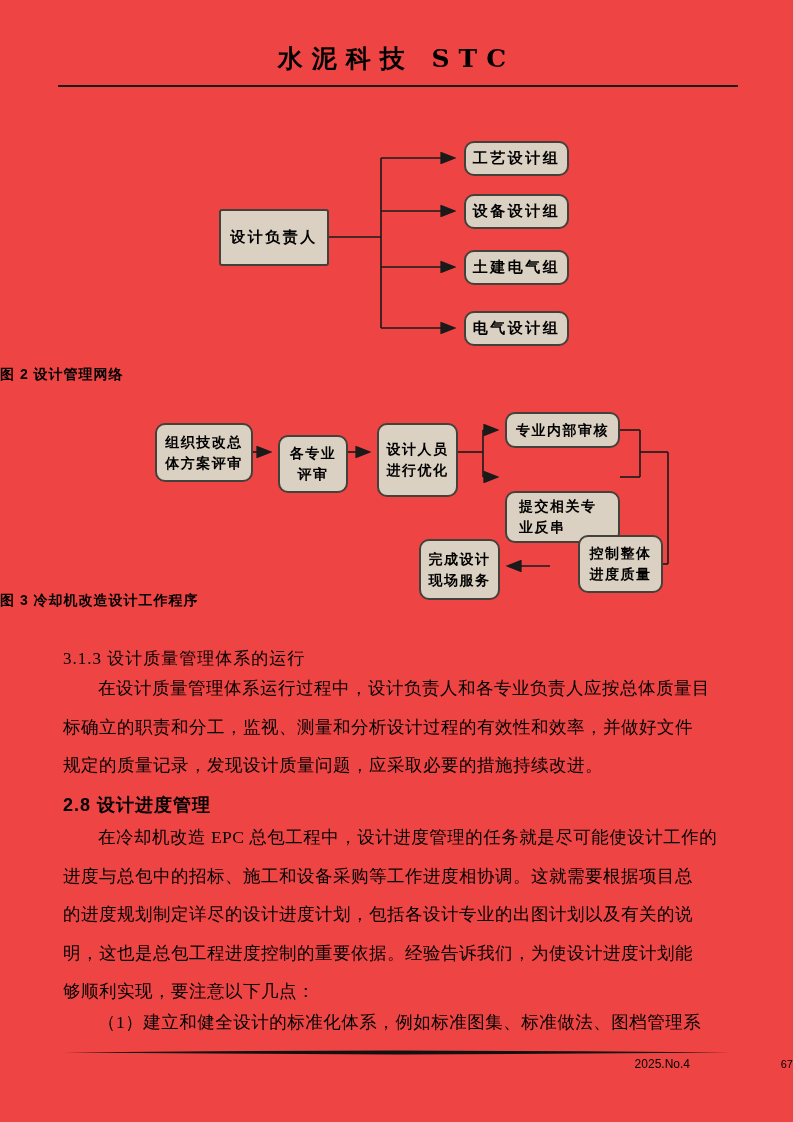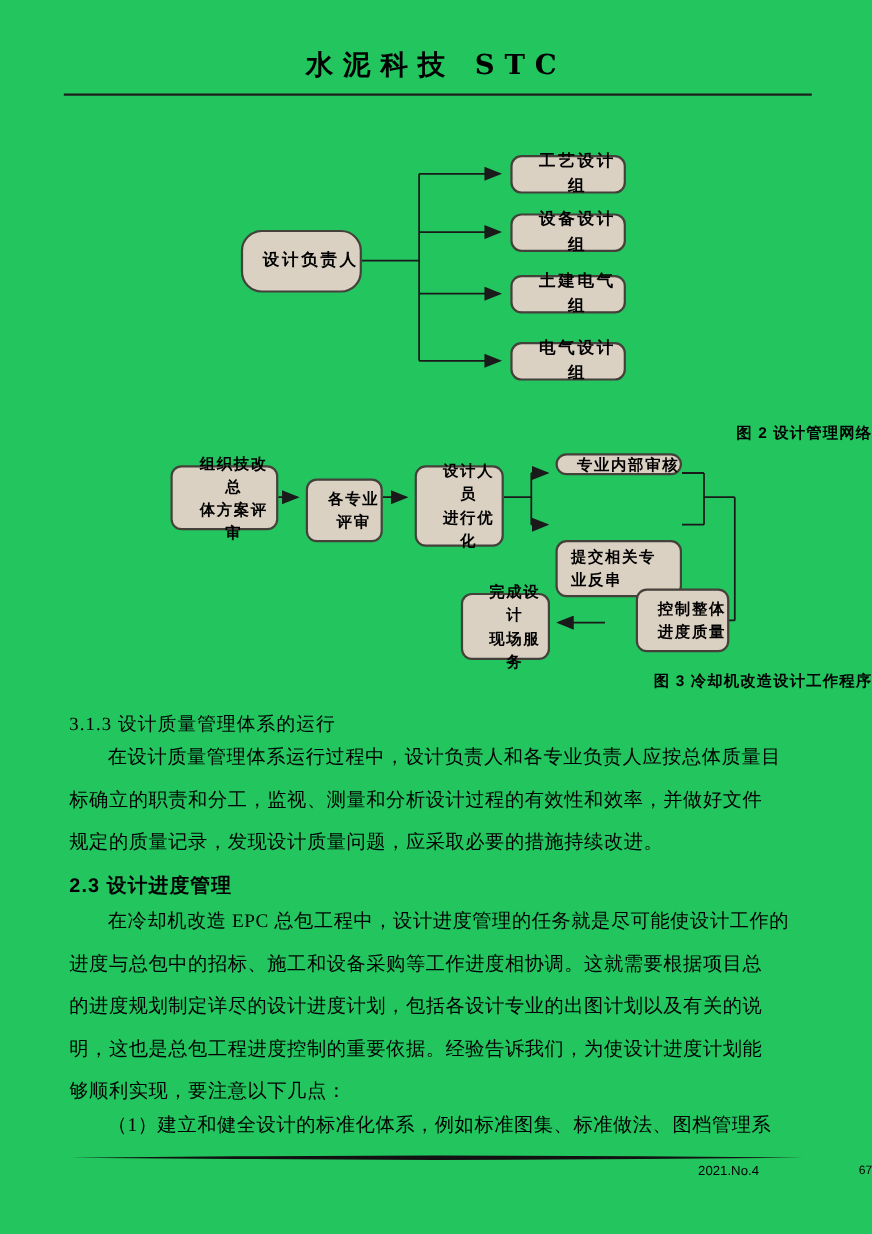--- a/index.html
+++ b/index.html
@@ -1,19 +1,19 @@
 <!DOCTYPE html>
 <html style="--box-fill: #dbd1c3; --box-border: #44403a;"><head>
 <meta charset="utf-8">
 <style>
   * { margin:0; padding:0; box-sizing:border-box; }
   html,body { background:#9e9e9e; }
   .page {
     position:relative; width:793px; height:1122px; margin:0 auto;
-    background:#22c55e; overflow:hidden;
+    background:#ef4444; overflow:hidden;
     font-family:"Liberation Serif","DejaVu Serif",serif; color:#000;
   }
   
   .journal-title {
     position:absolute; top:42px; left:0; width:100%;
     text-align:center; font-size:25px; font-weight:bold;
     letter-spacing:9px; font-family:"DejaVu Serif","Liberation Serif",serif;
   }
   .header-rule {
     position:absolute; left:58px; top:85px; width:680px; height:2px;
@@ -23,46 +23,46 @@
   .fig { position:absolute; }
   .fig svg { position:absolute; left:0; top:0; }
   .fc-box {
     position:absolute;
     background:var(--box-fill,#dbd1c3);
     border:2px solid var(--box-border,#44403a);
     border-radius:10px;
     display:flex; align-items:center; justify-content:center;
     font-family:"Liberation Sans","DejaVu Sans",sans-serif;
     font-weight:bold; color:#000;
-    white-space:pre-line; text-align:center; line-height:1.5;padding-left:17px;
+    white-space:pre-line; text-align:center; line-height:1.5;
   }
   .fc-box.align-left { justify-content:flex-start; text-align:left; padding-left:12px;margin-top:38px; }
   
   .fig2 { left:180px; top:130px; width:420px; height:232px; }
   .fig2 .fc-box { font-size:15px; letter-spacing:2.5px; }
-  .fig2 .root { left:39px; top:79px; width:110px; height:57px; border-radius:19px; }
+  .fig2 .root { left:39px; top:79px; width:110px; height:57px; border-radius:3px; }
   .fig2 .g0 { left:284px; top:11px;  width:105px; height:35px; }
   .fig2 .g1 { left:284px; top:64px;  width:105px; height:35px; }
   .fig2 .g2 { left:284px; top:120px; width:105px; height:35px; }
   .fig2 .g3 { left:284px; top:181px; width:105px; height:35px; }
   
   .fig3 { left:140px; top:400px; width:560px; height:215px; }
   .fig3 .fc-box { font-size:14px; letter-spacing:1.5px; }
   .fig3 .n-a { left:15px;  top:23px;  width:98px;  height:59px; }
   .fig3 .n-b { left:138px; top:23px;  width:70px;  height:58px;margin-top:12px; }
   .fig3 .n-c { left:237px; top:23px;  width:81px;  height:74px; }
-  .fig3 .n-d { left:365px; top:12px;  width:115px; height:20px; }
+  .fig3 .n-d { left:365px; top:12px;  width:115px; height:36px; }
   .fig3 .n-e { left:365px; top:53px;  width:115px; height:52px; }
   .fig3 .n-f { left:410px; top:135px; width:85px;  height:58px;margin-left:28px; }
   .fig3 .n-g { left:279px; top:139px; width:81px;  height:61px; }
   
   .fig-caption {
-    position:absolute; left:0; width:100%; text-align:right;
+    position:absolute; left:0; width:100%; text-align:left;
     font-family:"Liberation Sans","DejaVu Sans",sans-serif;
-    font-size:14px; font-weight:600; letter-spacing:1px;margin-top:19px;
+    font-size:14px; font-weight:600; letter-spacing:1px;
   }
   .cap2 { top:366px; }
   .cap3 { top:592px; }
   
   .sec-sub-heading {
     position:absolute; left:63px; top:647px;
     font-size:17px; letter-spacing:1px;
   }
   .para {
     position:absolute; left:63px; width:670px;
@@ -154,27 +154,27 @@
     <div class="fc-box n-g">完成设计
 现场服务</div>
   </div>
   <div class="fig-caption cap3">图 3 冷却机改造设计工作程序</div>
 
   <div class="sec-sub-heading">3.1.3 设计质量管理体系的运行</div>
   <div class="para para-313">在设计质量管理体系运行过程中，设计负责人和各专业负责人应按总体质量目
 标确立的职责和分工，监视、测量和分析设计过程的有效性和效率，并做好文件
 规定的质量记录，发现设计质量问题，应采取必要的措施持续改进。</div>
 
-  <div class="sec-heading">2.3 设计进度管理</div>
+  <div class="sec-heading">2.8 设计进度管理</div>
   <div class="para para-32">在冷却机改造 EPC 总包工程中，设计进度管理的任务就是尽可能使设计工作的
 进度与总包中的招标、施工和设备采购等工作进度相协调。这就需要根据项目总
 的进度规划制定详尽的设计进度计划，包括各设计专业的出图计划以及有关的说
 明，这也是总包工程进度控制的重要依据。经验告诉我们，为使设计进度计划能
 够顺利实现，要注意以下几点：</div>
   <div class="para list-item-1">（1）建立和健全设计的标准化体系，例如标准图集、标准做法、图档管理系</div>
 
   <svg class="footer-rule" width="667" height="6">
     <polygon points="0,2.4 150,1.2 333,0.4 520,1.2 667,2.4 520,3.6 333,4.6 150,3.6" fill="#111"></polygon>
   </svg>
   <div class="page-number">67</div>
-  <div class="issue-label">2021.No.4</div>
+  <div class="issue-label">2025.No.4</div>
 
 </div>
 
 </body></html>

